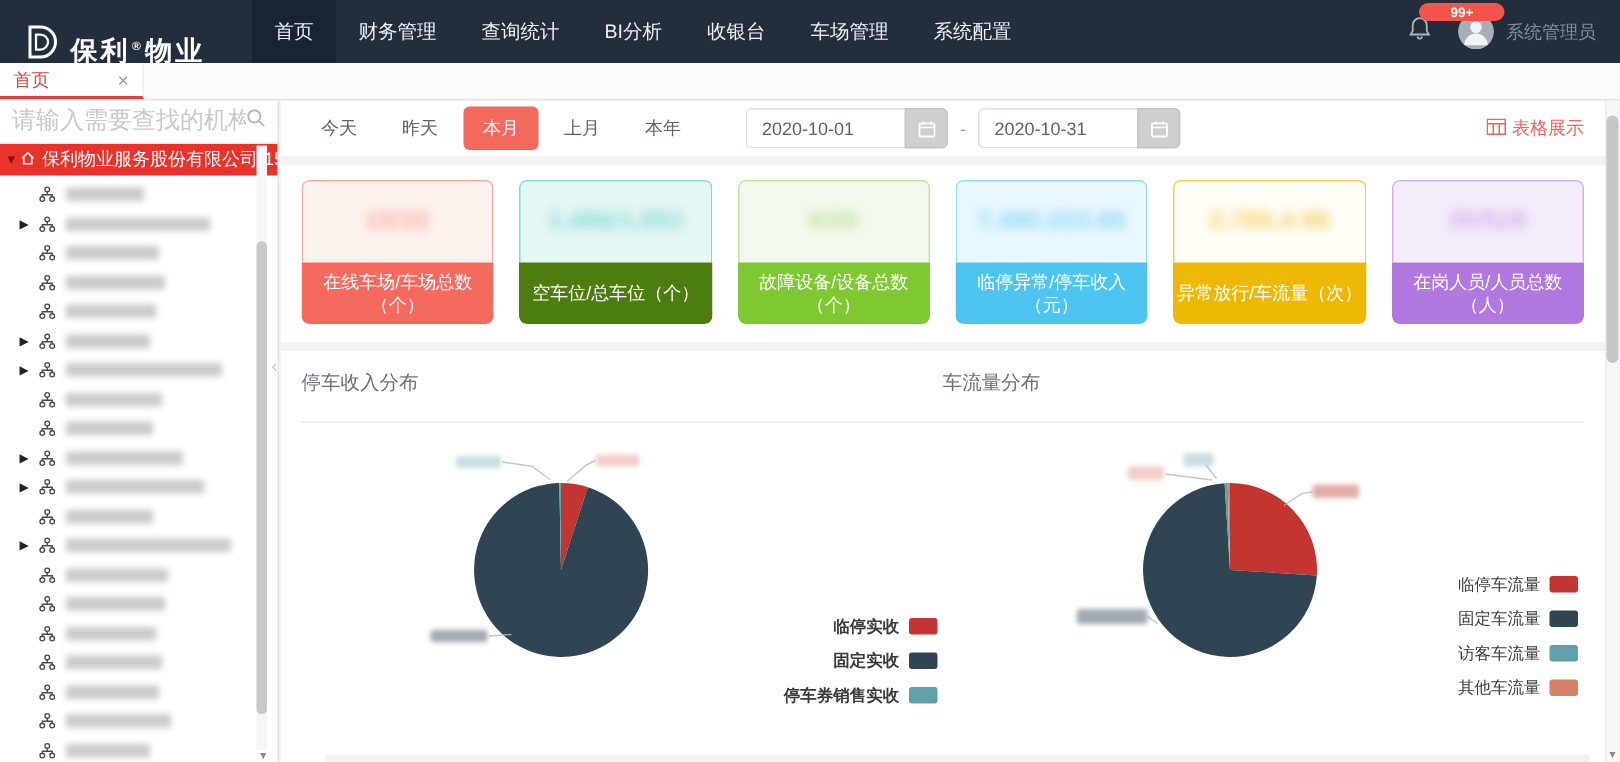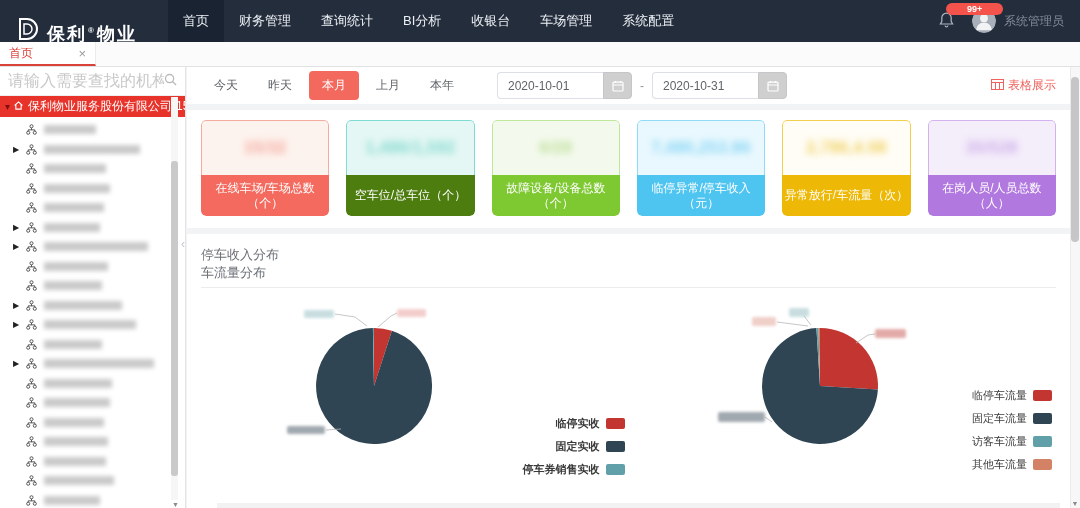--- a/index.html
+++ b/index.html
@@ -74,21 +74,21 @@
   .cards-row { background:#fff; margin-top:6px; padding:10px 14px 12px; display:flex; gap:17px; flex:0 0 auto; }
   .card { flex:1; border-radius:5px; overflow:hidden; }
   .card-top { height:55px; display:flex; align-items:center; justify-content:center;
               border:1px solid; border-bottom:none; border-radius:5px 5px 0 0; }
   .card-value { font-size:16px; font-weight:bold; letter-spacing:.5px; filter:blur(3.5px); opacity:.85; white-space:nowrap; }
   .card-bottom { min-height:41px; display:flex; flex-direction:column; align-items:center;
                  justify-content:center; color:#fff; font-size:12px; line-height:15px;
                  border-radius:0 0 5px 5px; padding:5px 2px; text-align:center; }
 
   .charts-panel { background:#fff; margin-top:6px; flex:1; padding:12px 14px 0; display:flex; flex-direction:column; }
-  .chart-titles { display:flex; border-bottom:1px solid #ececec; padding-bottom:5px;flex-direction:column; }
+  .chart-titles { display:flex; border-bottom:1px solid #ececec; padding-bottom:17px; }
   .chart-title { width:50%; font-size:13px; color:#6b6f76; }
   .charts-row { flex:1; display:flex; position:relative; }
   .chart-col { width:50%; position:relative; }
   .pie-svg { position:absolute; top:10px; }
   .chart-col.c0 .pie-svg { left:58px; }
   .chart-col.c1 .pie-svg { left:76px; }
   .legend { position:absolute; right:4px; }
   .chart-col.c0 .legend { top:128px;font-weight:bold; }
   .chart-col.c1 .legend { top:100px;margin-left:44px; }
   .legend-item { display:flex; align-items:center; justify-content:flex-end; gap:6px;

